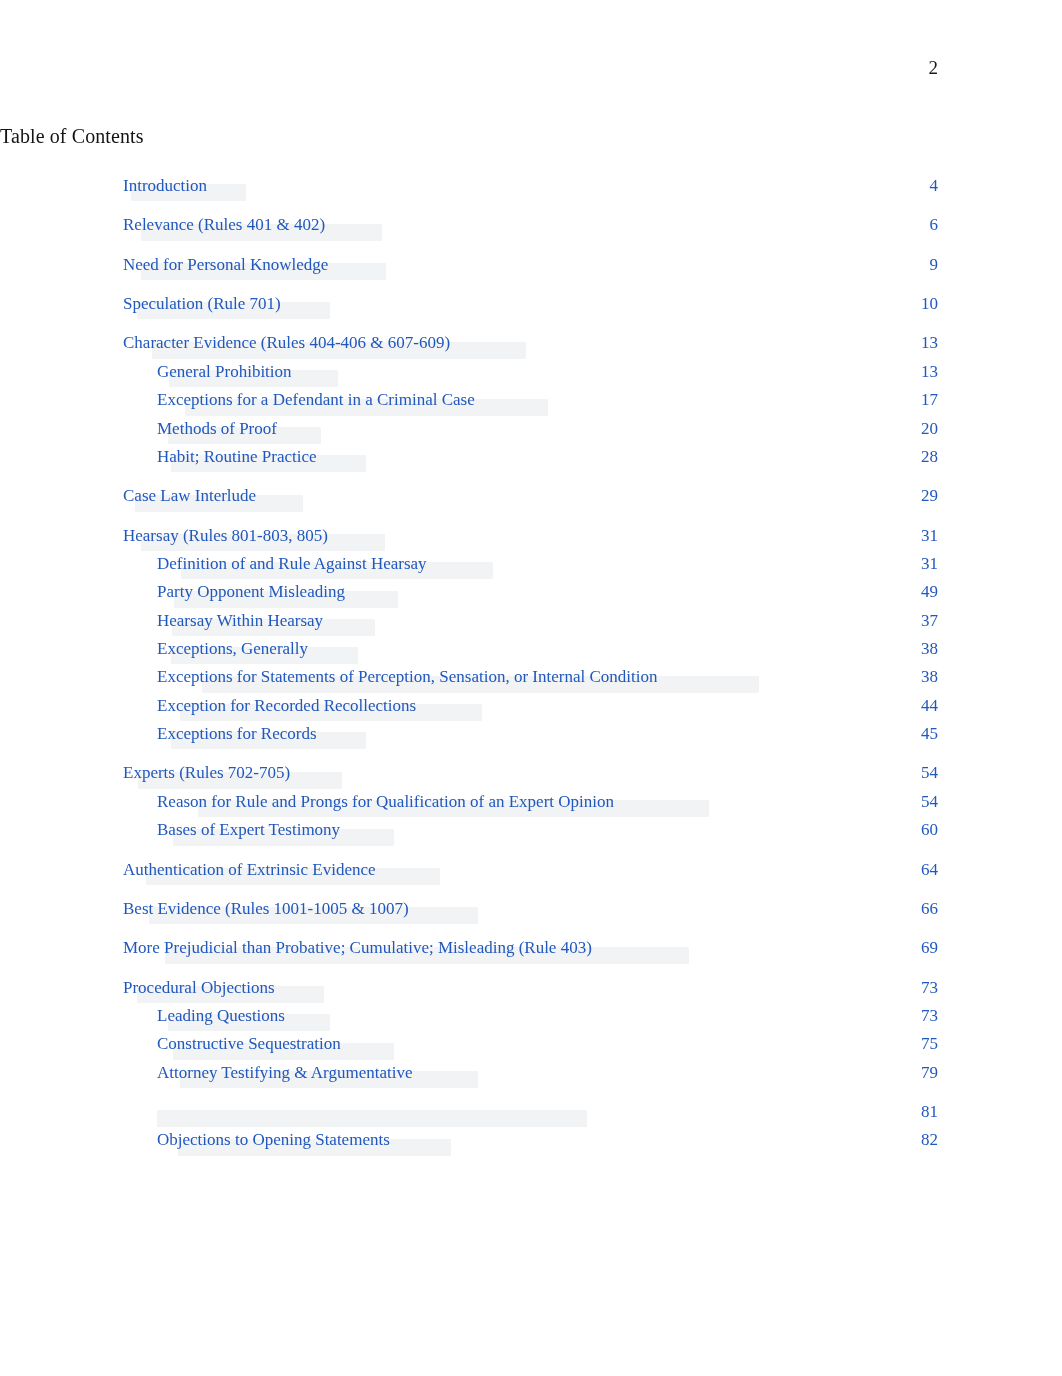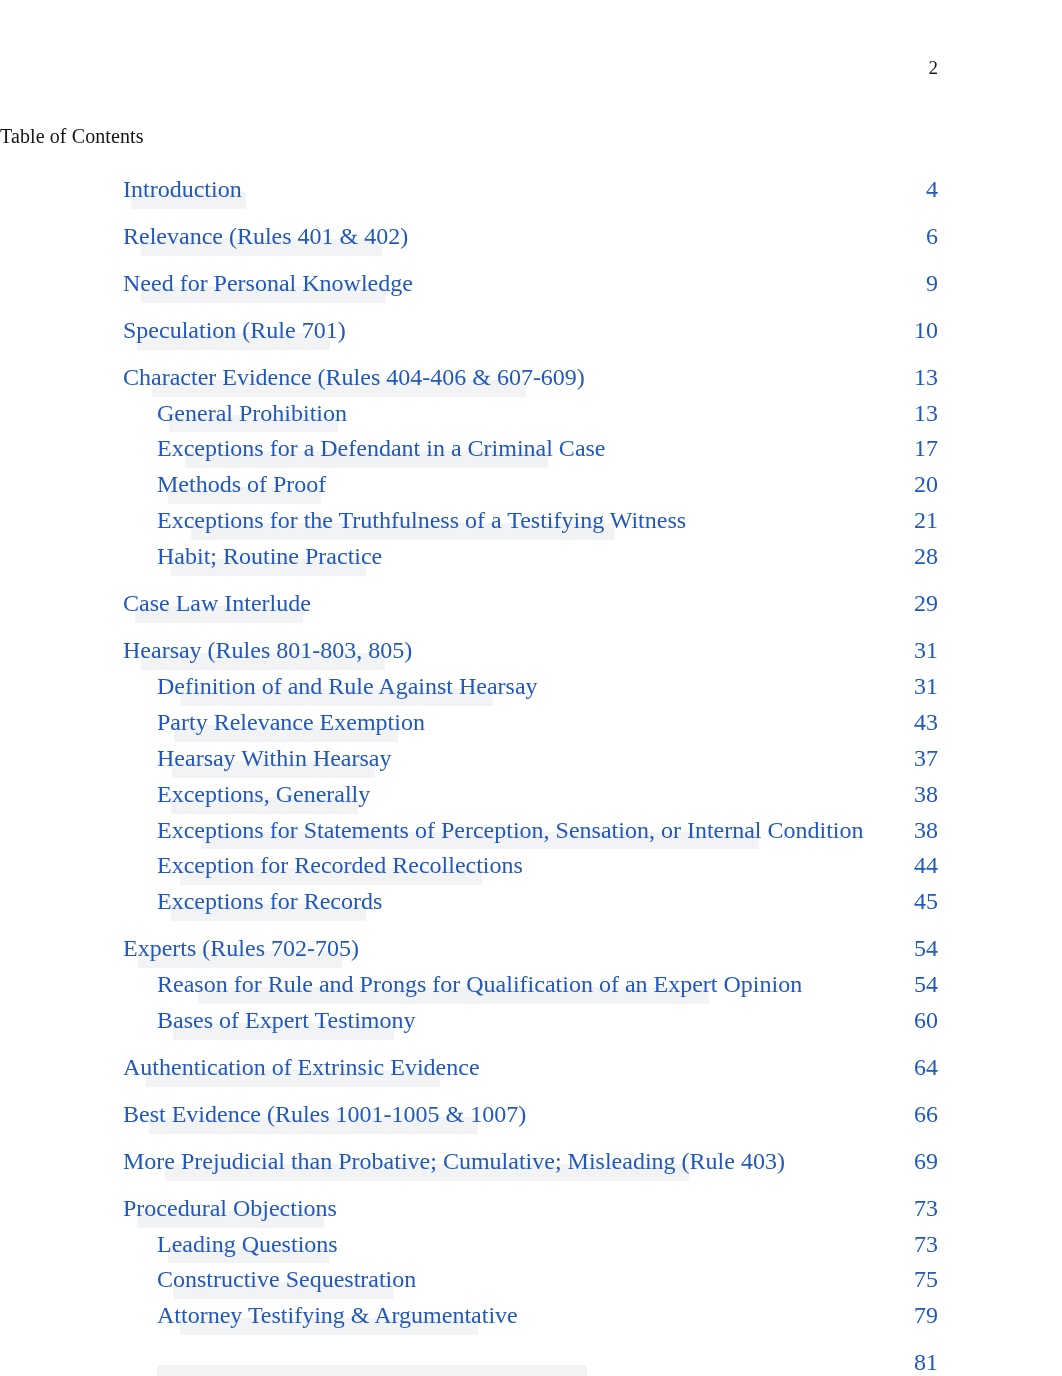--- a/index.html
+++ b/index.html
@@ -53,21 +53,21 @@
     top: 177px;
     left: 123px;
     width: 815px;
   }
 
   .toc-entry {
     position: relative;
     display: flex;
     align-items: center;
     color: #2158bd;
-    font-size: 24px;
+    font-size: 17px;
     line-height: 1.08;
     white-space: nowrap;
   }
 
   
   .toc-entry.level-1 {
     padding-top: 21px;
     padding-bottom: 0;
   }
   .toc-entry.level-1:first-child {
@@ -162,26 +162,20 @@
         <span class="toc-leader"></span>
         <span class="toc-page">17</span>
       </div>
       <div class="toc-entry level-2">
         <span class="toc-ghost" style="left: 44.72px; width: 153px;"></span>
         <span class="toc-label">Methods of Proof</span>
         <span class="toc-leader"></span>
         <span class="toc-page">20</span>
       </div>
       <div class="toc-entry level-2">
-        <span class="toc-ghost" style="left: 67.52px; width: 424px;"></span>
-        <span class="toc-label">Exceptions for the Truthfulness of a Testifying Witness</span>
-        <span class="toc-leader"></span>
-        <span class="toc-page">21</span>
-      </div>
-      <div class="toc-entry level-2">
         <span class="toc-ghost" style="left: 48.24px; width: 195px;"></span>
         <span class="toc-label">Habit; Routine Practice</span>
         <span class="toc-leader"></span>
         <span class="toc-page">28</span>
       </div>
       <div class="toc-entry level-1">
         <span class="toc-ghost" style="left: 11.92px; width: 168px;"></span>
         <span class="toc-label">Case Law Interlude</span>
         <span class="toc-leader"></span>
         <span class="toc-page">29</span>
@@ -193,23 +187,23 @@
         <span class="toc-page">31</span>
       </div>
       <div class="toc-entry level-2">
         <span class="toc-ghost" style="left: 58.08px; width: 312px;"></span>
         <span class="toc-label">Definition of and Rule Against Hearsay</span>
         <span class="toc-leader"></span>
         <span class="toc-page">31</span>
       </div>
       <div class="toc-entry level-2">
         <span class="toc-ghost" style="left: 50.64px; width: 224px;"></span>
-        <span class="toc-label">Party Relevance Exemption</span>
-        <span class="toc-leader"></span>
-        <span class="toc-page">43</span>
+        <span class="toc-label">Party Opponent Misleading</span>
+        <span class="toc-leader"></span>
+        <span class="toc-page">49</span>
       </div>
       <div class="toc-entry level-2">
         <span class="toc-ghost" style="left: 48.88px; width: 203px;"></span>
         <span class="toc-label">Hearsay Within Hearsay</span>
         <span class="toc-leader"></span>
         <span class="toc-page">37</span>
       </div>
       <div class="toc-entry level-2">
         <span class="toc-ghost" style="left: 47.52px; width: 187px;"></span>
         <span class="toc-label">Exceptions, Generally</span>

